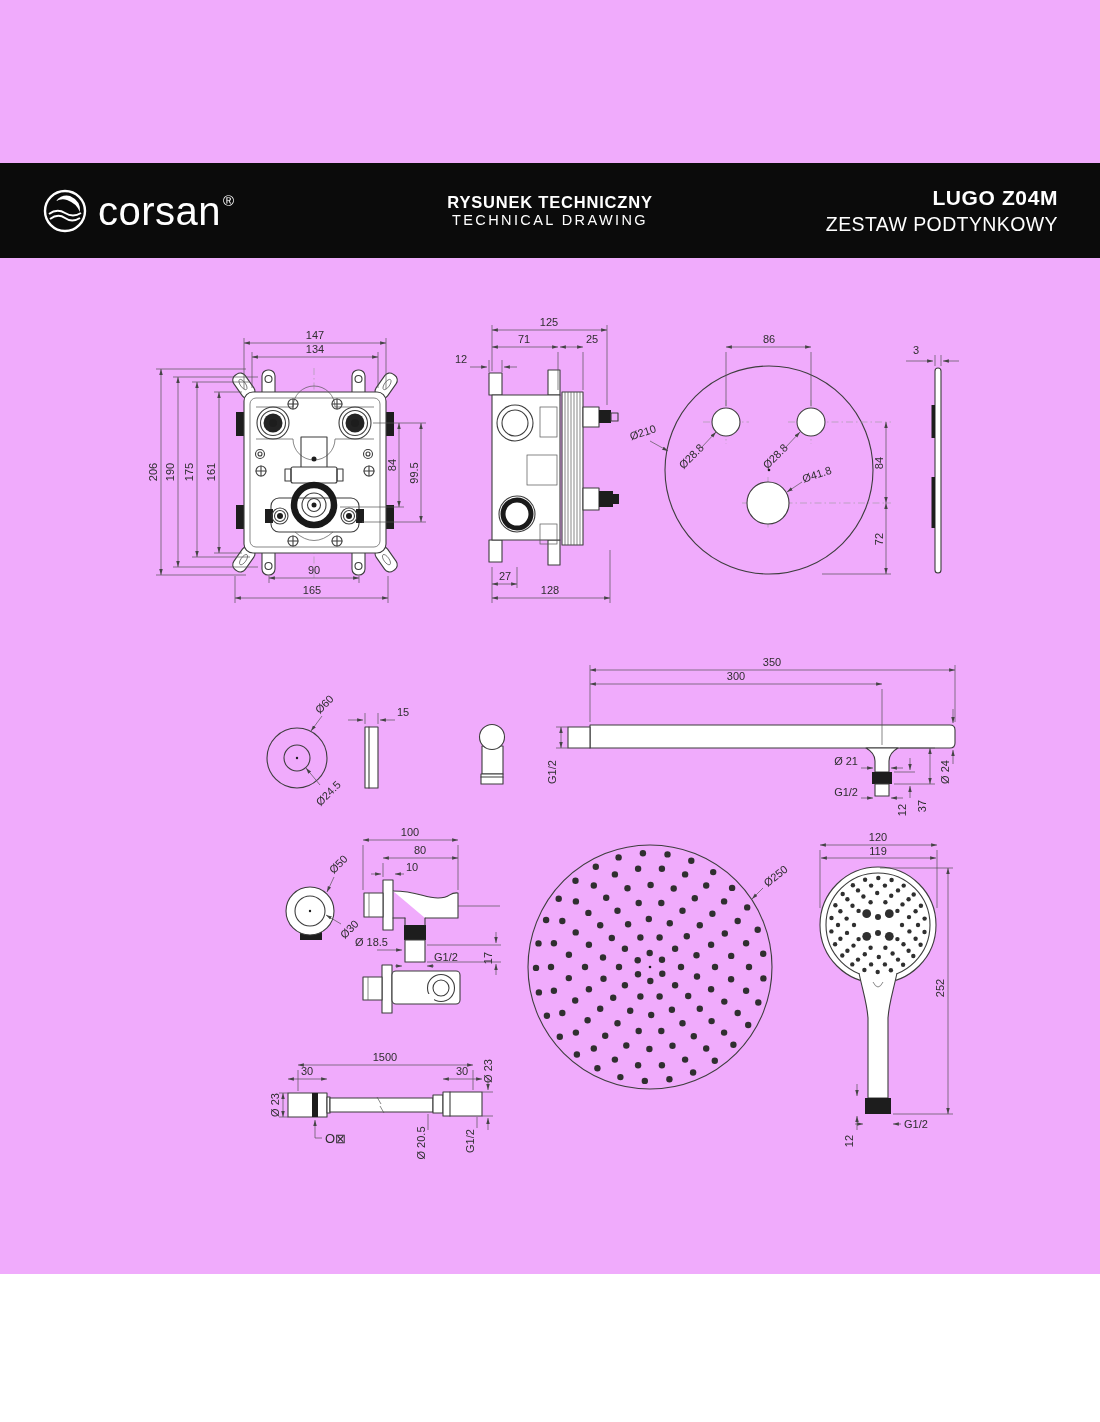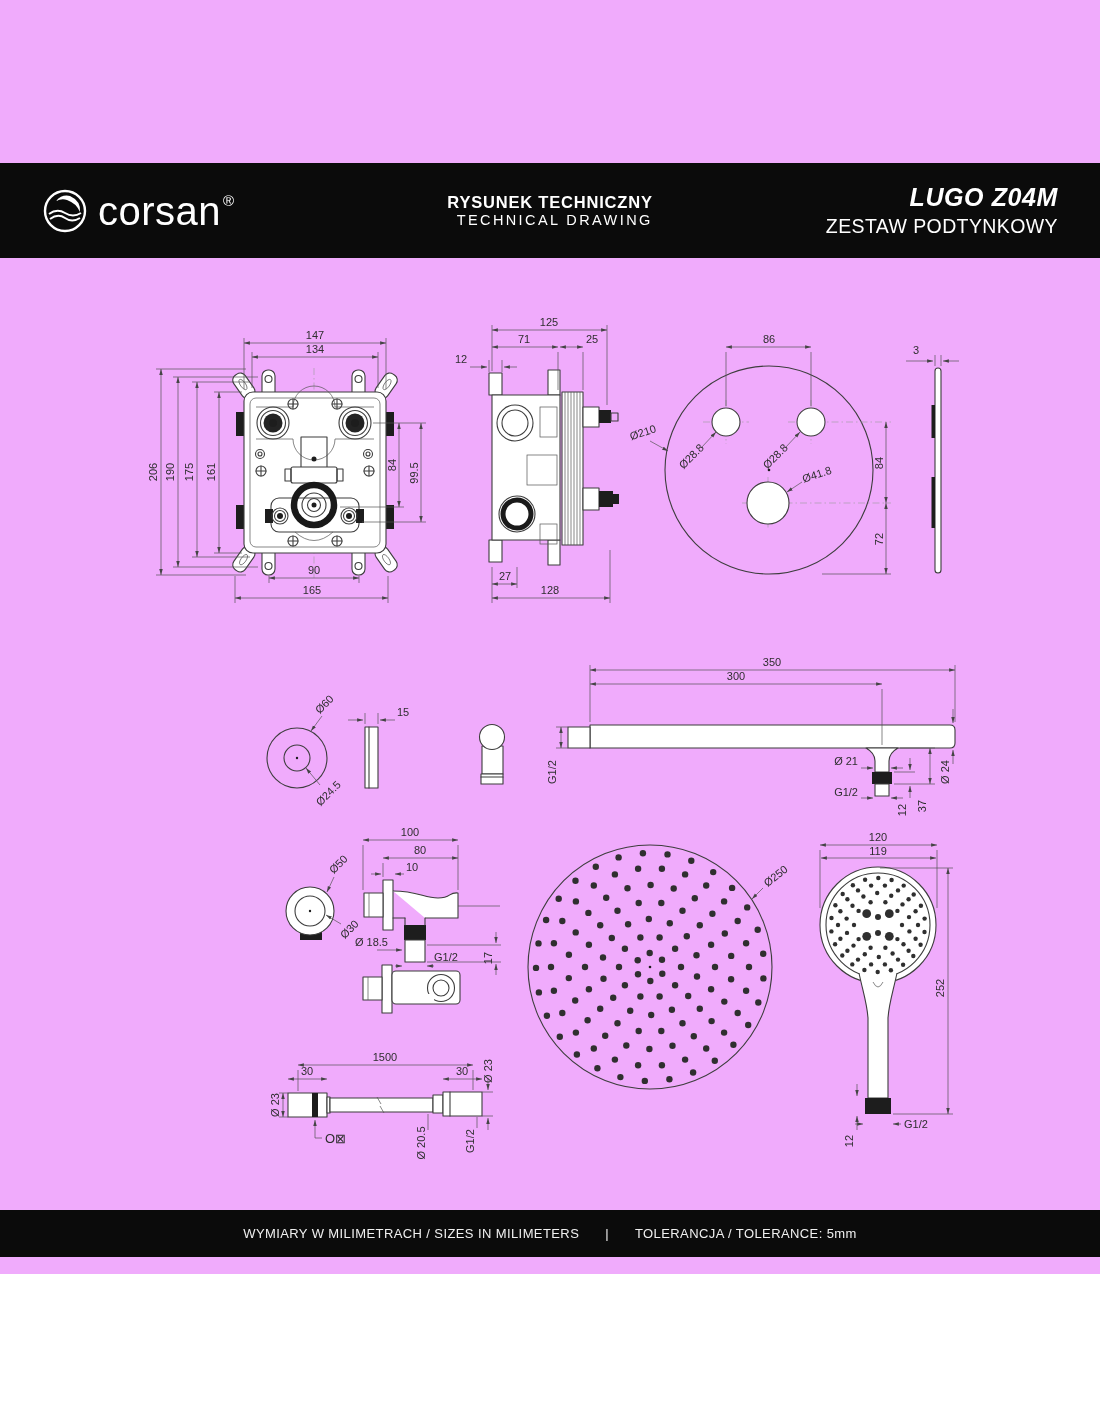--- a/index.html
+++ b/index.html
@@ -6,25 +6,25 @@
   .page{position:relative;width:1100px;height:1274px;background:#f0abfc;overflow:hidden;
         font-family:"Liberation Sans",sans-serif;}
   .bar{position:absolute;left:0;width:1100px;background:#0b0b0b;color:#fff;
        box-sizing:border-box;}
   .bar.top{top:163px;height:95px;display:flex;align-items:center;padding:0 42px;}
   .bar.bottom{top:1210px;height:47px;display:flex;align-items:center;justify-content:center;
        gap:26px;font-size:13px;letter-spacing:.4px;color:#f0f0f0;}
   .logo{display:flex;align-items:center;gap:10px;}
   .brand{font-size:40px;font-weight:500;letter-spacing:.5px;line-height:1;}
   .brand sup{font-size:15px;vertical-align:top;position:relative;top:2px;left:2px;font-weight:400;}
-  .hcenter{position:absolute;left:50%;transform:translateX(-50%);text-align:right;}
+  .hcenter{position:absolute;left:50%;transform:translateX(-50%);text-align:center;}
   .hcenter .t1{font-size:16.5px;font-weight:bold;letter-spacing:.8px;}
   .hcenter .t2{font-size:14.5px;letter-spacing:2.4px;}
   .hright{margin-left:auto;text-align:right;}
-  .hright .t3{font-size:25px;font-weight:bold;letter-spacing:.6px;font-style:italic;}
+  .hright .t3{font-size:21px;font-weight:bold;letter-spacing:.6px;}
   .hright .t4{font-size:19.5px;letter-spacing:.4px;margin-top:3px;text-align:right;}
   svg.draw{position:absolute;left:0;top:0;}
   .line{stroke:#3d3d3d;stroke-width:1.1;fill:none;stroke-linecap:round;stroke-linejoin:round;}
   .lw{stroke:#3d3d3d;stroke-width:1.1;fill:#fff;stroke-linejoin:round;}
   .thin{stroke:#555;stroke-width:.7;fill:none;}
   .cl{stroke:#9a9a9a;stroke-width:.6;fill:none;stroke-dasharray:7 3 1.5 3;}
   .dark{fill:#1d1d1d;stroke:none;}
   .dk2{fill:#232323;stroke:none;}
   text.d{font-family:"Liberation Sans",sans-serif;font-size:11px;fill:#2e2e2e;}
   text.ds{font-family:"Liberation Sans",sans-serif;font-size:13px;fill:#2e2e2e;}
@@ -661,19 +661,14 @@
       <text class="d" transform="rotate(-90 492 1071)" x="492" y="1071" text-anchor="middle">Ø 23</text>
       <line class="thin" x1="428" y1="1114" x2="428" y2="1130"></line>
       <text class="d" transform="rotate(-90 425 1143)" x="425" y="1143" text-anchor="middle">Ø 20.5</text>
       <line class="thin" x1="477" y1="1117" x2="477" y2="1128"></line>
       <text class="d" transform="rotate(-90 474 1141)" x="474" y="1141" text-anchor="middle">G1/2</text>
       <path class="thin" marker-end="url(#ar)" d="M322,1138 H315 V1120"></path>
       <text class="ds" x="325" y="1143" text-anchor="start">O⊠</text>
     </g>
   </svg>
 
-  <footer class="bar bottom">
-    <span>WYMIARY W MILIMETRACH / SIZES IN MILIMETERS</span>
-    <span>|</span>
-    <span>TOLERANCJA / TOLERANCE: 5mm</span>
-  </footer>
 
 </div>
 
 </body></html>

